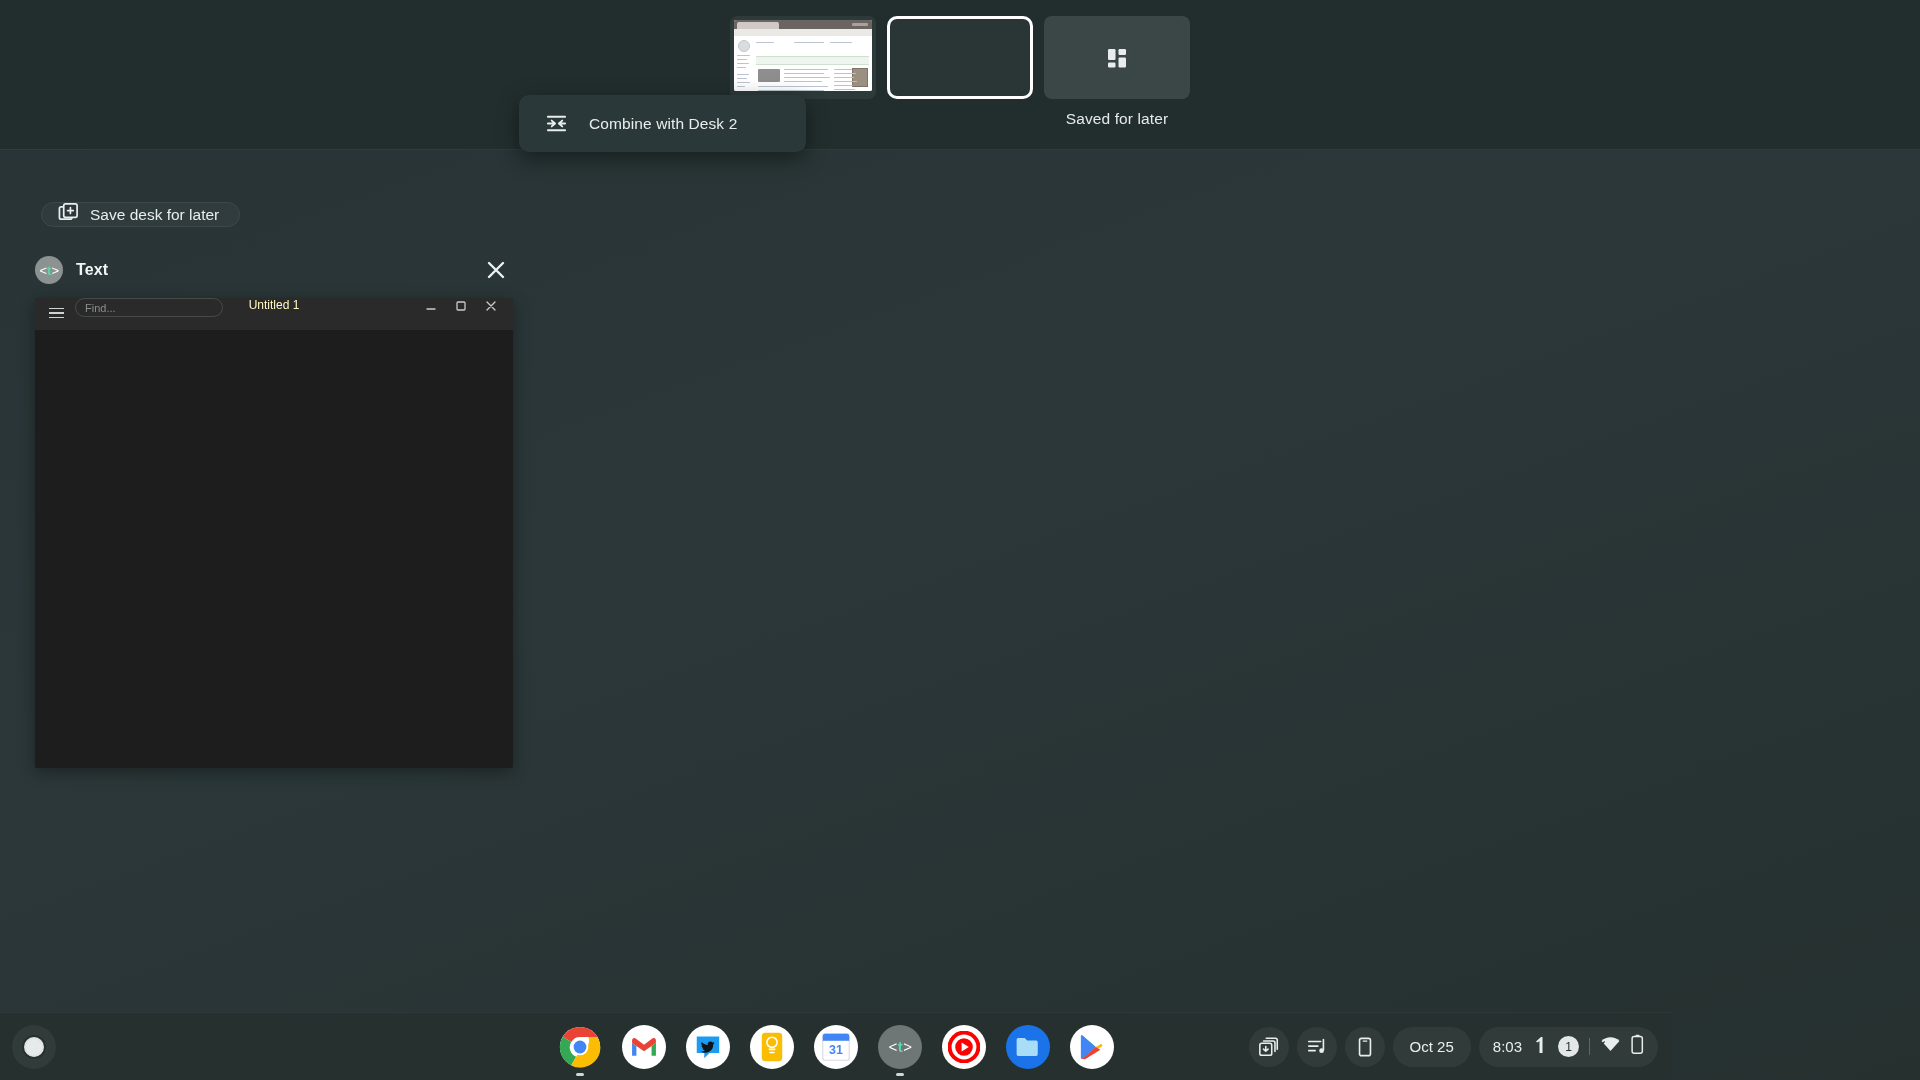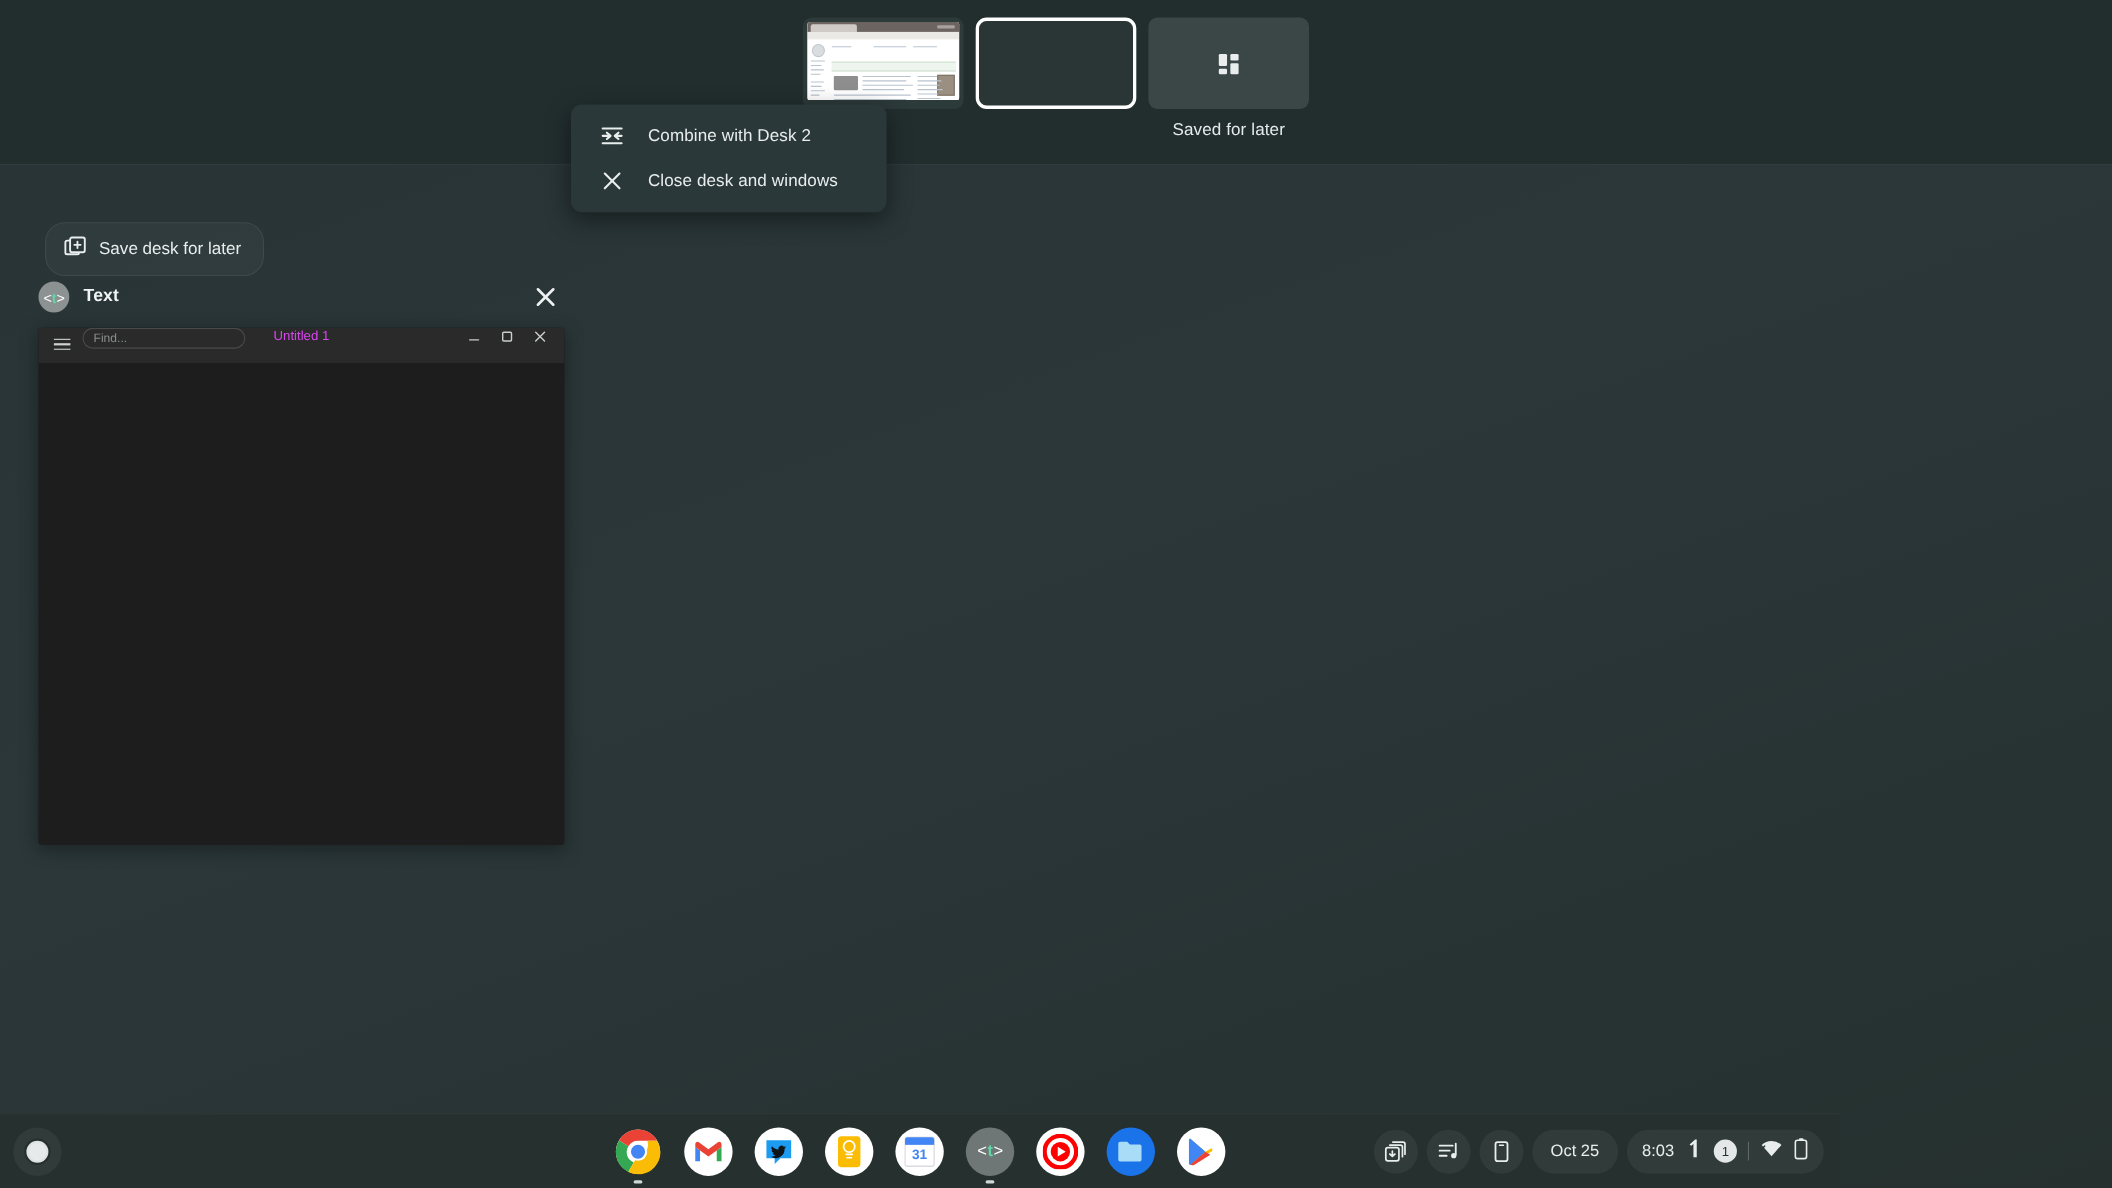--- a/index.html
+++ b/index.html
@@ -85,21 +85,21 @@
   }
   .ctx-icon {
     width: 22px; height: 22px; margin-right: 22px;
     display: flex; align-items: center; justify-content: center; flex: 0 0 22px;
   }
   .ctx-label { font-size: 15.5px; color: #e9eded; letter-spacing: .1px; white-space: nowrap; }
 
   
   #save-desk-btn {
     position: absolute; left: 41px; top: 202px;
-    height: 49px; display: flex; align-items: center; gap: 11px;
+    height: 25px; display: flex; align-items: center; gap: 11px;
     padding: 0 20px 0 16px; border-radius: 18px;
     border: 1px solid #3e4a4a; background: rgba(255,255,255,.035);
     cursor: pointer;
   }
   #save-desk-btn .label { font-size: 15.5px; color: #e9eded; }
 
   
   #window-preview { position: absolute; left: 35px; top: 250px; width: 478px; }
   #win-header { display: flex; align-items: center; height: 40px; position: relative; }
   #win-app-icon {
@@ -129,21 +129,21 @@
   #hamburger-btn span { display: block; width: 15px; height: 1.5px; background: #cfd3d3; }
   #find-input {
     width: 148px; height: 19px; border-radius: 10px;
     border: 1px solid #4a4a4a; background: transparent;
     color: #8e9292; font-size: 11px; padding: 0 9px; margin-left: 4px;
     font-family: "Liberation Sans", sans-serif; outline: none;
   }
   #find-input::placeholder { color: #8a8e8e; }
   #win-doc-title {
     position: absolute; left: 0; right: 0; text-align: center;
-    font-size: 12px; color: #d946ef; pointer-events: none;
+    font-size: 12px; color: #fef9c3; pointer-events: none;
   }
   #win-controls { margin-left: auto; display: flex; align-items: center; gap: 14px;
     padding-right: 8px; z-index: 2; }
   .wc-btn { width: 16px; height: 16px; display: flex; align-items: center;
     justify-content: center; cursor: pointer; }
   #win-content { height: 438px; background: #1d1d1d; }
 
   
   #shelf {
     position: absolute; left: 0; bottom: 0; width: 1672px; height: 68px;
@@ -285,28 +285,20 @@
       <span class="ctx-icon">
         <svg width="21" height="21" viewBox="0 0 22 22">
           <path d="M2 4 H20" stroke="#e9eded" stroke-width="2" stroke-linecap="round"></path>
           <path d="M2 18 H20" stroke="#e9eded" stroke-width="2" stroke-linecap="round"></path>
           <path d="M2 11 H9 M6 8 L9.5 11 L6 14" stroke="#e9eded" stroke-width="2" stroke-linecap="round" stroke-linejoin="round" fill="none"></path>
           <path d="M20 11 H14 M17 8 L13.5 11 L17 14" stroke="#e9eded" stroke-width="2" stroke-linecap="round" stroke-linejoin="round" fill="none"></path>
         </svg>
       </span>
       <span class="ctx-label">Combine with Desk 2</span>
     </div>
-    <div class="ctx-item">
-      <span class="ctx-icon">
-        <svg width="21" height="21" viewBox="0 0 22 22">
-          <path d="M4 4 L18 18 M18 4 L4 18" stroke="#e9eded" stroke-width="2" stroke-linecap="round"></path>
-        </svg>
-      </span>
-      <span class="ctx-label">Close desk and windows</span>
-    </div>
   </div>
 
   <div id="save-desk-btn">
     <span>
       <svg width="21" height="21" viewBox="0 0 22 22">
         <rect x="1.5" y="5" width="13" height="13" rx="1.8" fill="none" stroke="#e9eded" stroke-width="1.8"></rect>
         <rect x="6" y="2" width="14" height="14" rx="1.8" fill="#2b3739" stroke="#e9eded" stroke-width="1.8"></rect>
         <path d="M13 6 V12 M10 9 H16" stroke="#e9eded" stroke-width="1.8" stroke-linecap="round"></path>
       </svg>
     </span>

